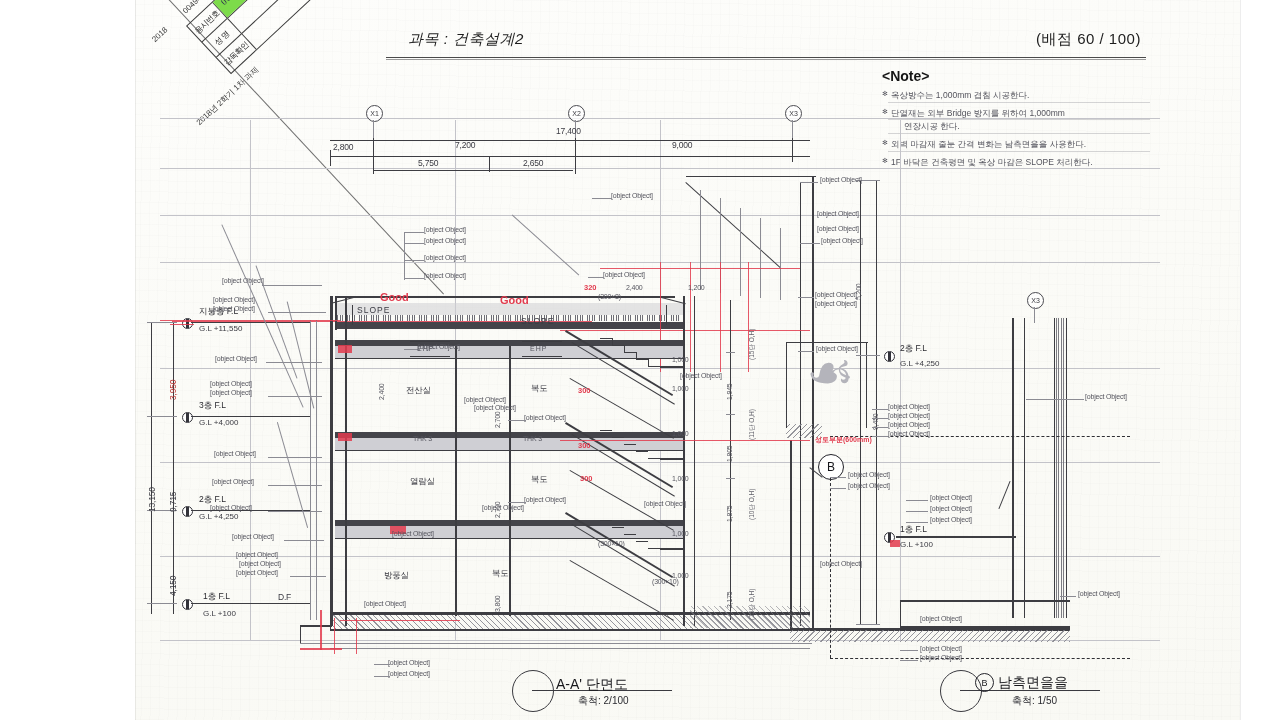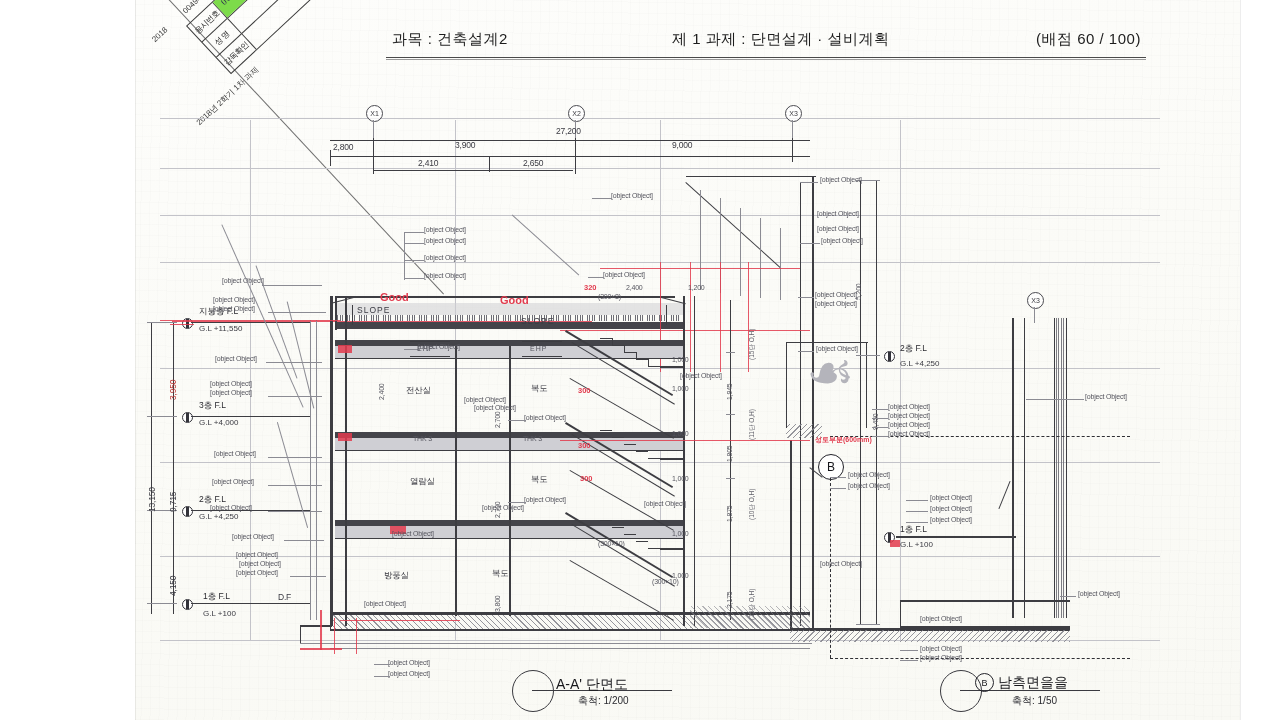--- a/index.html
+++ b/index.html
@@ -16,21 +16,21 @@
     pointer-events:none;}
   .edge-l{position:absolute;left:135px;top:0;width:1px;height:720px;background:rgba(0,0,0,0.07);}
   .edge-r{position:absolute;left:1240px;top:0;width:1px;height:720px;background:rgba(0,0,0,0.07);}
 
   
   .hdr-rule{position:absolute;left:386px;top:57px;width:760px;height:1px;background:#4a4a4a;}
   .hdr-rule2{position:absolute;left:386px;top:59px;width:760px;height:1px;background:#9a9a9a;}
   .hdr-diag{position:absolute;left:150px;top:-20px;width:1px;height:430px;background:#6f6f6f;
             transform:rotate(-43deg);transform-origin:top left;}
   .hdr-txt{position:absolute;top:30px;font-size:15px;color:#1d1d1d;letter-spacing:.5px;white-space:nowrap;}
-  .h-subject{left:392px;}
+  .h-subject{left:408px;font-style:italic;}
   .h-task{left:672px;}
   .h-score{left:1036px;}
 
   
   .tblock{position:absolute;left:186px;top:26px;width:150px;height:66px;
           transform:rotate(-43deg);transform-origin:left top;}
   .tb-grid{position:absolute;inset:0;border:1px solid #3b3b3b;display:flex;flex-direction:column;}
   .tb-row{flex:1;border-bottom:1px solid #3b3b3b;display:flex;}
   .tb-row:last-child{border-bottom:none;}
   .tb-lab{width:34px;border-right:1px solid #3b3b3b;font-size:8px;color:#222;
@@ -110,21 +110,20 @@
 <div id="page">
 
   <div class="sheet"></div>
   <div class="edge-l"></div>
   <div class="edge-r"></div>
 
   <div class="hdr-rule"></div>
   <div class="hdr-rule2"></div>
   <div class="hdr-diag"></div>
   <div class="hdr-txt h-subject">과목 : 건축설계2</div>
-  <div class="hdr-txt h-task">제 1 과제 : 단면설계 · 설비계획</div>
   <div class="hdr-txt h-score">(배점 60 / 100)</div>
 
   <div class="tblock">
     <div class="tb-grid">
       <div class="tb-row">
         <div class="tb-lab">응시번호</div>
         <div class="tb-val tb-hl">
           <span class="tb-num">004940</span>
         </div>
       </div>
@@ -137,20 +136,28 @@
         <div class="tb-val"></div>
       </div>
     </div>
     <div class="tb-side tb-year">2018</div>
     <div class="tb-side tb-no">004940</div>
 
     <div class="tb-hand">2018년 2학기 1차 과제</div>
 
   </div>
 
+  <div class="note">
+    <div class="note-title">&lt;Note&gt;</div>
+    <div class="note-line">옥상방수는  1,000mm 겹침 시공한다.</div>
+    <div class="note-line">단열재는  외부 Bridge 방지를 위하여 1,000mm</div>
+    <div class="note-line note-cont">연장시공 한다.</div>
+    <div class="note-line">외벽 마감재 줄눈 간격 변화는 남측면을을 사용한다.</div>
+    <div class="note-line">1F 바닥은 건축평면 및 옥상 마감은 SLOPE 처리한다.</div>
+  </div>
 
   <div class="lnf" style="left:160px;top:118px;width:1000px;height:1px;"></div>
   <div class="lnf" style="left:160px;top:168px;width:1000px;height:1px;"></div>
   <div class="lnf" style="left:160px;top:215px;width:1000px;height:1px;"></div>
   <div class="lnf" style="left:160px;top:262px;width:1000px;height:1px;"></div>
   <div class="lnf" style="left:160px;top:368px;width:1000px;height:1px;"></div>
   <div class="lnf" style="left:160px;top:462px;width:1000px;height:1px;"></div>
   <div class="lnf" style="left:160px;top:556px;width:1000px;height:1px;"></div>
   <div class="lnf" style="left:160px;top:640px;width:1000px;height:1px;"></div>
   <div class="lnf" style="left:250px;top:120px;width:1px;height:520px;"></div>
@@ -169,25 +176,25 @@
 
   <div class="ln" style="left:330px;top:140px;width:480px;height:1px;"></div>
   <div class="ln" style="left:330px;top:156px;width:480px;height:1px;"></div>
   <div class="ln" style="left:373px;top:170px;width:200px;height:1px;"></div>
   <div class="ln" style="left:373px;top:138px;width:1px;height:36px;"></div>
   <div class="ln" style="left:575px;top:138px;width:1px;height:36px;"></div>
   <div class="ln" style="left:792px;top:138px;width:1px;height:24px;"></div>
   <div class="ln" style="left:330px;top:150px;width:1px;height:16px;"></div>
   <div class="ln" style="left:489px;top:156px;width:1px;height:16px;"></div>
 
-  <div class="hand hand-b" style="left:556px;top:126px;">27,200</div>
+  <div class="hand hand-b" style="left:556px;top:126px;">17,400</div>
   <div class="hand hand-b" style="left:333px;top:142px;">2,800</div>
-  <div class="hand hand-b" style="left:455px;top:140px;">3,900</div>
+  <div class="hand hand-b" style="left:455px;top:140px;">7,200</div>
   <div class="hand hand-b" style="left:672px;top:140px;">9,000</div>
-  <div class="hand hand-b" style="left:418px;top:158px;">2,410</div>
+  <div class="hand hand-b" style="left:418px;top:158px;">5,750</div>
   <div class="hand hand-b" style="left:523px;top:158px;">2,650</div>
 
   <div class="ln" style="left:151px;top:322px;width:1px;height:292px;"></div>
   <div class="ln" style="left:173px;top:322px;width:1px;height:292px;"></div>
   <div class="lnl" style="left:147px;top:322px;width:30px;height:1px;"></div>
   <div class="lnl" style="left:147px;top:416px;width:30px;height:1px;"></div>
   <div class="lnl" style="left:147px;top:510px;width:30px;height:1px;"></div>
   <div class="lnl" style="left:147px;top:603px;width:30px;height:1px;"></div>
 
   <div class="hand hand-b rot90" style="left:147px;top:512px;">13,150</div>
@@ -528,21 +535,21 @@
   <div class="hand" style="left:652px;top:578px;">(300×10)</div>
 
   <div class="ln" style="left:410px;top:341px;width:40px;height:1px;"></div>
   <div class="ln" style="left:410px;top:356px;width:40px;height:1px;"></div>
   <div class="ln" style="left:522px;top:341px;width:40px;height:1px;"></div>
   <div class="ln" style="left:522px;top:356px;width:40px;height:1px;"></div>
 
   <div class="tcircle" style="left:512px;top:670px;"></div>
   <div class="tline" style="left:532px;top:690px;width:140px;"></div>
   <div class="ttitle" style="left:556px;top:676px;">A-A' 단면도</div>
-  <div class="tscale" style="left:578px;top:694px;">축척: 1/200</div>
+  <div class="tscale" style="left:578px;top:694px;">축척: 2/100</div>
 
   <div class="tcircle" style="left:940px;top:670px;"></div>
   <div class="tline" style="left:960px;top:690px;width:140px;"></div>
   <div class="bmark" style="left:975px;top:673px;">B</div>
   <div class="ttitle" style="left:998px;top:674px;">남측면을을</div>
   <div class="tscale" style="left:1012px;top:694px;">축척: 1/50</div>
 
 </div>
 
 </body></html>

